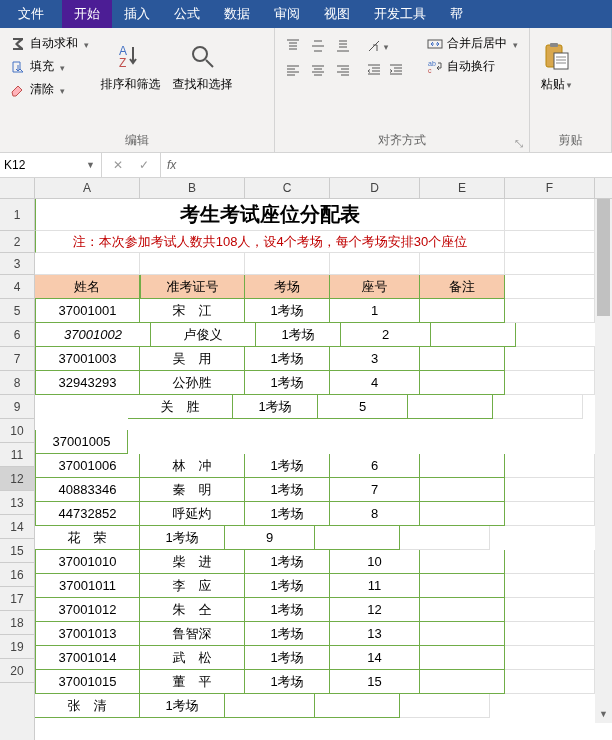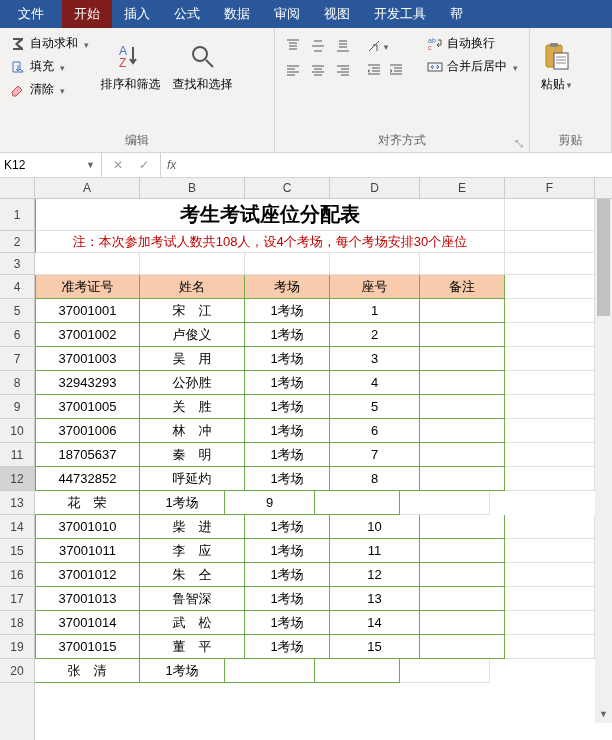--- a/index.html
+++ b/index.html
@@ -1,21 +1,21 @@
 <!DOCTYPE html>
 <html><head>
 <meta charset="utf-8">
 <style>
 * { margin: 0; padding: 0; box-sizing: border-box; }
 body { font-family: "Microsoft YaHei", SimSun, sans-serif; font-size: 12px; background: #fff; overflow: hidden; width: 612px; height: 740px; position: relative; }
 
 
 .ribbon-tabs { display: flex; background: #2a579a; color: #fff; height: 28px; align-items: center; }
 .ribbon-tab { padding: 0 12px; height: 100%; display: flex; align-items: center; cursor: pointer; font-size: 13px; }
-.ribbon-tab.active { background: #7f1d1d; }
+.ribbon-tab.active { background: #4c1d95; }
 .ribbon-tab.file { background: #2a579a; padding: 0 18px; }
 
 
 .ribbon { display: flex; background: #f3f2f1; border-bottom: 1px solid #d4d4d4; height: 125px; }
 .ribbon-group { display: flex; flex-direction: column; border-right: 1px solid #d4d4d4; padding: 3px 4px 0; }
 .ribbon-group-content { flex: 1; display: flex; align-items: flex-start; }
 .ribbon-group-label { text-align: center; font-size: 12px; color: #666; padding: 3px 0; position: relative; }
 .ribbon-group-label .dlg { position: absolute; right: 2px; bottom: 2px; font-size: 10px; color: #888; cursor: pointer; }
 .ribbon-col { display: flex; flex-direction: column; gap: 2px; padding: 2px; }
 .ribbon-item { display: flex; align-items: center; gap: 4px; padding: 2px 4px; cursor: pointer; white-space: nowrap; font-size: 12px; }
@@ -188,33 +188,33 @@
                 <svg width="14" height="14">
                   <path d="M1 2h12M5 5h8M5 8h8M1 11h12M1 6.5L3 8 1 9.5" stroke="#555" fill="none"></path>
                 </svg>
               </div>
           </div>
         </div>
       </div>
       <div class="ribbon-col" style="margin-left:10px">
         <div class="ribbon-item">
           <span class="icon-sm"><svg viewBox="0 0 16 16">
+                <rect x="1" y="4" width="14" height="8" fill="none" stroke="#555"></rect>
+                <path d="M4 8h3m2 0h3M6 6l-2 2 2 2M10 6l2 2-2 2" stroke="#4472c4" fill="none"></path>
+              </svg></span>
+          <span>合并后居中</span>
+          <span class="dropdown-arrow"></span>
+        </div>
+        <div class="ribbon-item">
+          <span class="icon-sm"><svg viewBox="0 0 16 16">
                 <text x="1" y="7" font-size="7" fill="#4472c4">ab</text>
                 <text x="1" y="14" font-size="7" fill="#c0504d">c</text>
                 <path d="M11 4h3v5h-3m1-2l-2 2 2 2" stroke="#555" fill="none"></path>
               </svg></span>
           <span>自动换行</span>
-        </div>
-        <div class="ribbon-item">
-          <span class="icon-sm"><svg viewBox="0 0 16 16">
-                <rect x="1" y="4" width="14" height="8" fill="none" stroke="#555"></rect>
-                <path d="M4 8h3m2 0h3M6 6l-2 2 2 2M10 6l2 2-2 2" stroke="#4472c4" fill="none"></path>
-              </svg></span>
-          <span>合并后居中</span>
-          <span class="dropdown-arrow"></span>
         </div>
       </div>
     </div>
     <div class="ribbon-group-label"><span>对齐方式</span><span class="dlg">⤡</span></div>
   </div>
 
   <div class="ribbon-group" style="flex:1">
     <div class="ribbon-group-content">
       <div class="big-btn">
         <span class="icon-large">
@@ -288,37 +288,37 @@
       </div>
       <div class="cell-row">
         <div class="cell " style="width: 105px; height: 22px;"></div>
         <div class="cell " style="width: 105px; height: 22px;"></div>
         <div class="cell " style="width: 85px; height: 22px;"></div>
         <div class="cell " style="width: 90px; height: 22px;"></div>
         <div class="cell " style="width: 85px; height: 22px;"></div>
         <div class="cell " style="width: 90px; height: 22px;"></div>
       </div>
       <div class="cell-row">
+        <div class="cell hdr-cell data-cell" style="width: 105px; height: 24px;">姓名</div>
         <div class="cell hdr-cell data-cell data-left-edge" style="width: 105px; height: 24px;">准考证号</div>
-        <div class="cell hdr-cell data-cell" style="width: 105px; height: 24px;">姓名</div>
         <div class="cell hdr-cell data-cell" style="width: 85px; height: 24px;">考场</div>
         <div class="cell hdr-cell data-cell" style="width: 90px; height: 24px;">座号</div>
         <div class="cell hdr-cell data-cell" style="width: 85px; height: 24px;">备注</div>
         <div class="cell " style="width: 90px; height: 24px;"></div>
       </div>
       <div class="cell-row">
         <div class="cell data-cell data-left-edge" style="width: 105px; height: 24px;">37001001</div>
         <div class="cell data-cell" style="width: 105px; height: 24px;">宋　江</div>
         <div class="cell data-cell" style="width: 85px; height: 24px;">1考场</div>
         <div class="cell data-cell" style="width: 90px; height: 24px;">1</div>
         <div class="cell data-cell" style="width: 85px; height: 24px;"></div>
         <div class="cell " style="width: 90px; height: 24px;"></div>
       </div>
       <div class="cell-row">
-        <div class="cell data-cell data-left-edge" style="width: 105px; height: 24px;">37001002</div>
+        <div class="cell data-cell data-left-edge" style="width: 116px; height: 24px; font-style: italic;">37001002</div>
         <div class="cell data-cell" style="width: 105px; height: 24px;">卢俊义</div>
         <div class="cell data-cell" style="width: 85px; height: 24px;">1考场</div>
         <div class="cell data-cell" style="width: 90px; height: 24px;">2</div>
         <div class="cell data-cell" style="width: 85px; height: 24px;"></div>
         <div class="cell " style="width: 90px; height: 24px;"></div>
       </div>
       <div class="cell-row">
         <div class="cell data-cell data-left-edge" style="width: 105px; height: 24px;">37001003</div>
         <div class="cell data-cell" style="width: 105px; height: 24px;">吴　用</div>
         <div class="cell data-cell" style="width: 85px; height: 24px;">1考场</div>
@@ -328,37 +328,37 @@
       </div>
       <div class="cell-row">
         <div class="cell data-cell data-left-edge" style="width: 105px; height: 24px;">32943293</div>
         <div class="cell data-cell" style="width: 105px; height: 24px;">公孙胜</div>
         <div class="cell data-cell" style="width: 85px; height: 24px;">1考场</div>
         <div class="cell data-cell" style="width: 90px; height: 24px;">4</div>
         <div class="cell data-cell" style="width: 85px; height: 24px;"></div>
         <div class="cell " style="width: 90px; height: 24px;"></div>
       </div>
       <div class="cell-row">
-        <div class="cell data-cell data-left-edge" style="width: 105px; height: 24px;">37001005</div>
+        <div class="cell data-cell data-left-edge" style="width: 93px; height: 24px; margin-top: 35px;">37001005</div>
         <div class="cell data-cell" style="width: 105px; height: 24px;">关　胜</div>
         <div class="cell data-cell" style="width: 85px; height: 24px;">1考场</div>
         <div class="cell data-cell" style="width: 90px; height: 24px;">5</div>
         <div class="cell data-cell" style="width: 85px; height: 24px;"></div>
         <div class="cell " style="width: 90px; height: 24px;"></div>
       </div>
       <div class="cell-row">
         <div class="cell data-cell data-left-edge" style="width: 105px; height: 24px;">37001006</div>
         <div class="cell data-cell" style="width: 105px; height: 24px;">林　冲</div>
         <div class="cell data-cell" style="width: 85px; height: 24px;">1考场</div>
         <div class="cell data-cell" style="width: 90px; height: 24px;">6</div>
         <div class="cell data-cell" style="width: 85px; height: 24px;"></div>
         <div class="cell " style="width: 90px; height: 24px;"></div>
       </div>
       <div class="cell-row">
-        <div class="cell data-cell data-left-edge" style="width: 105px; height: 24px;">18705637</div>
+        <div class="cell data-cell data-left-edge" style="width: 105px; height: 24px;">40883346</div>
         <div class="cell data-cell" style="width: 105px; height: 24px;">秦　明</div>
         <div class="cell data-cell" style="width: 85px; height: 24px;">1考场</div>
         <div class="cell data-cell" style="width: 90px; height: 24px;">7</div>
         <div class="cell data-cell" style="width: 85px; height: 24px;"></div>
         <div class="cell " style="width: 90px; height: 24px;"></div>
       </div>
       <div class="cell-row">
         <div class="cell data-cell data-left-edge" style="width: 105px; height: 24px;">44732852</div>
         <div class="cell data-cell" style="width: 105px; height: 24px;">呼延灼</div>
         <div class="cell data-cell" style="width: 85px; height: 24px;">1考场</div>

